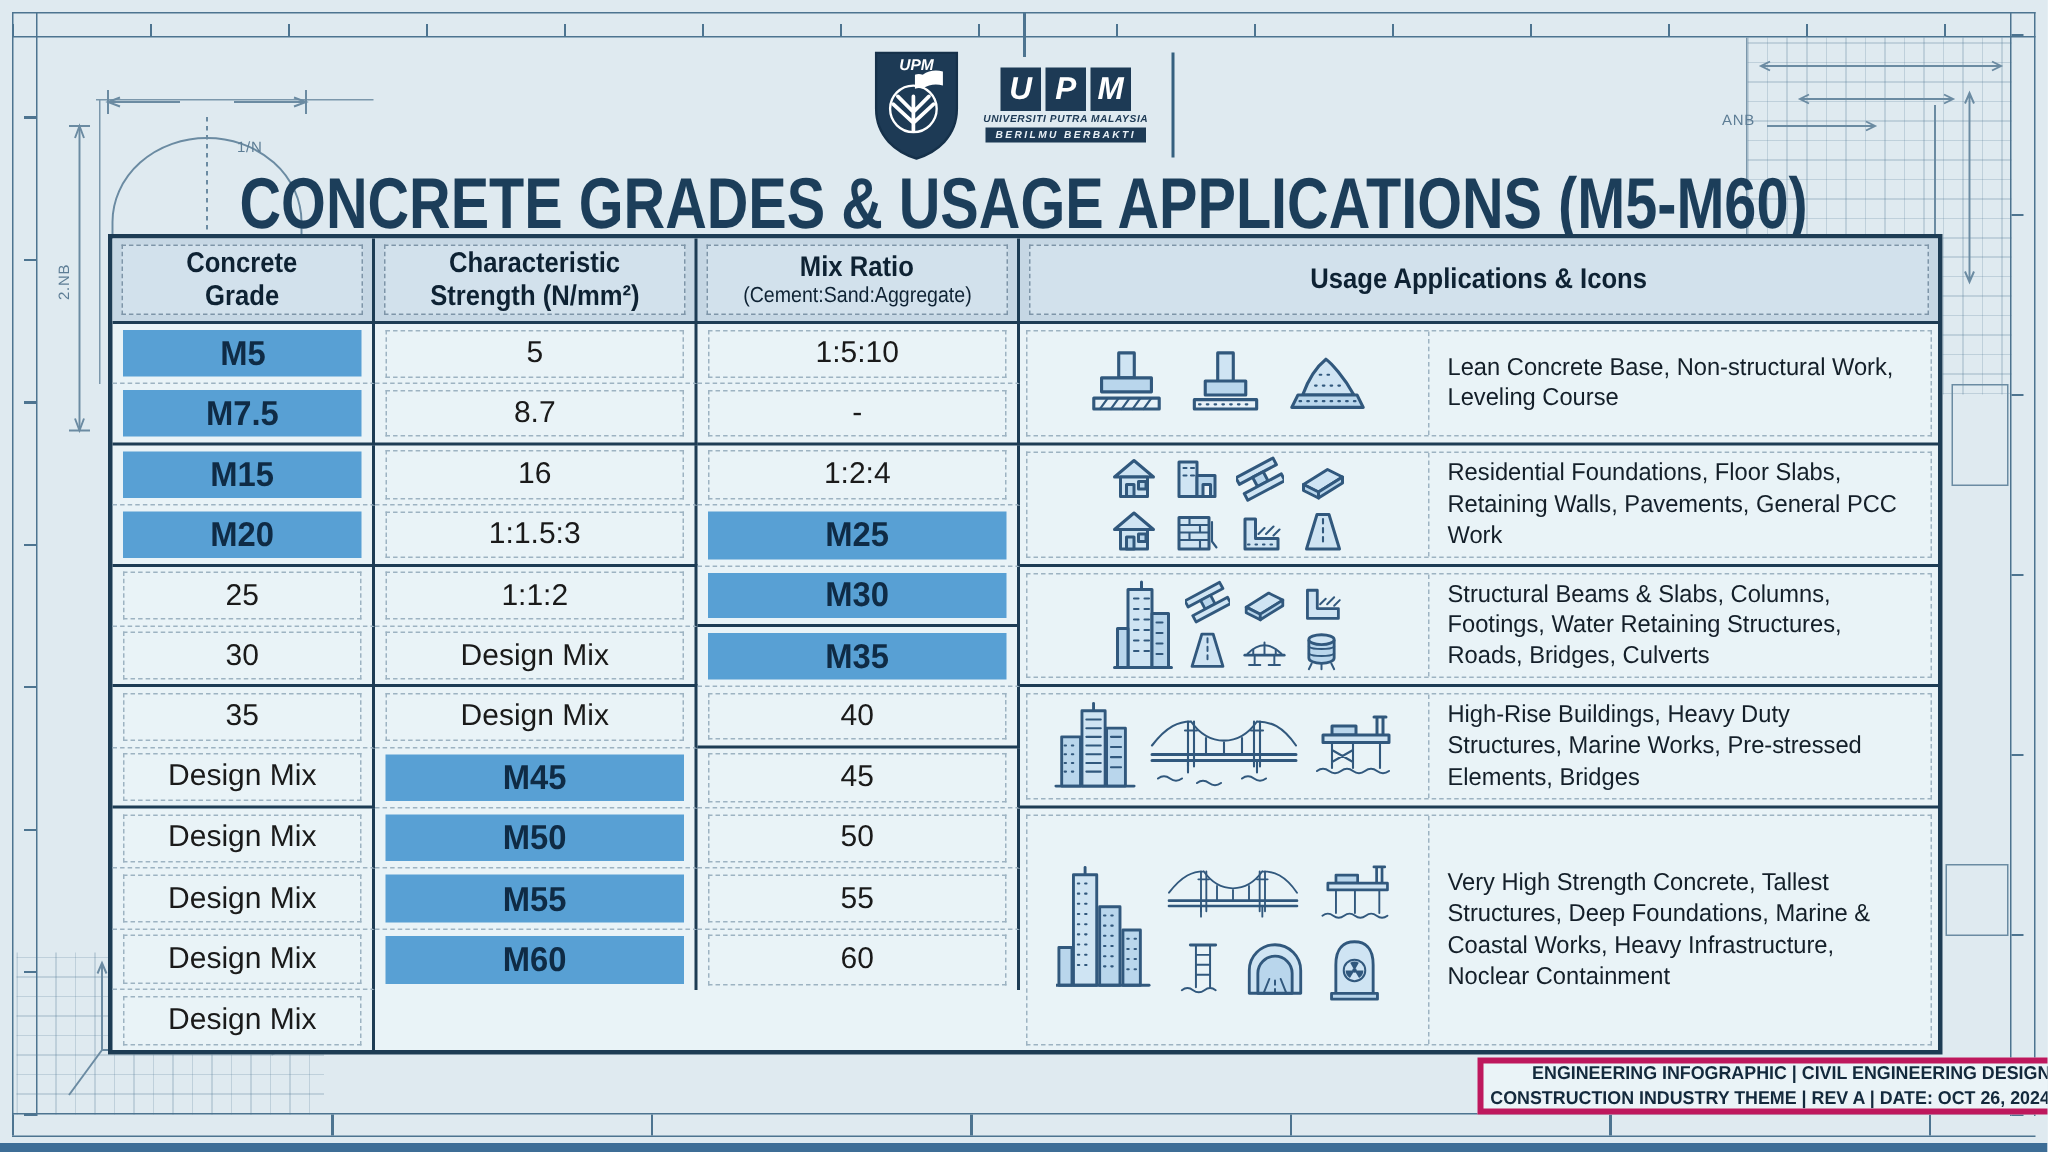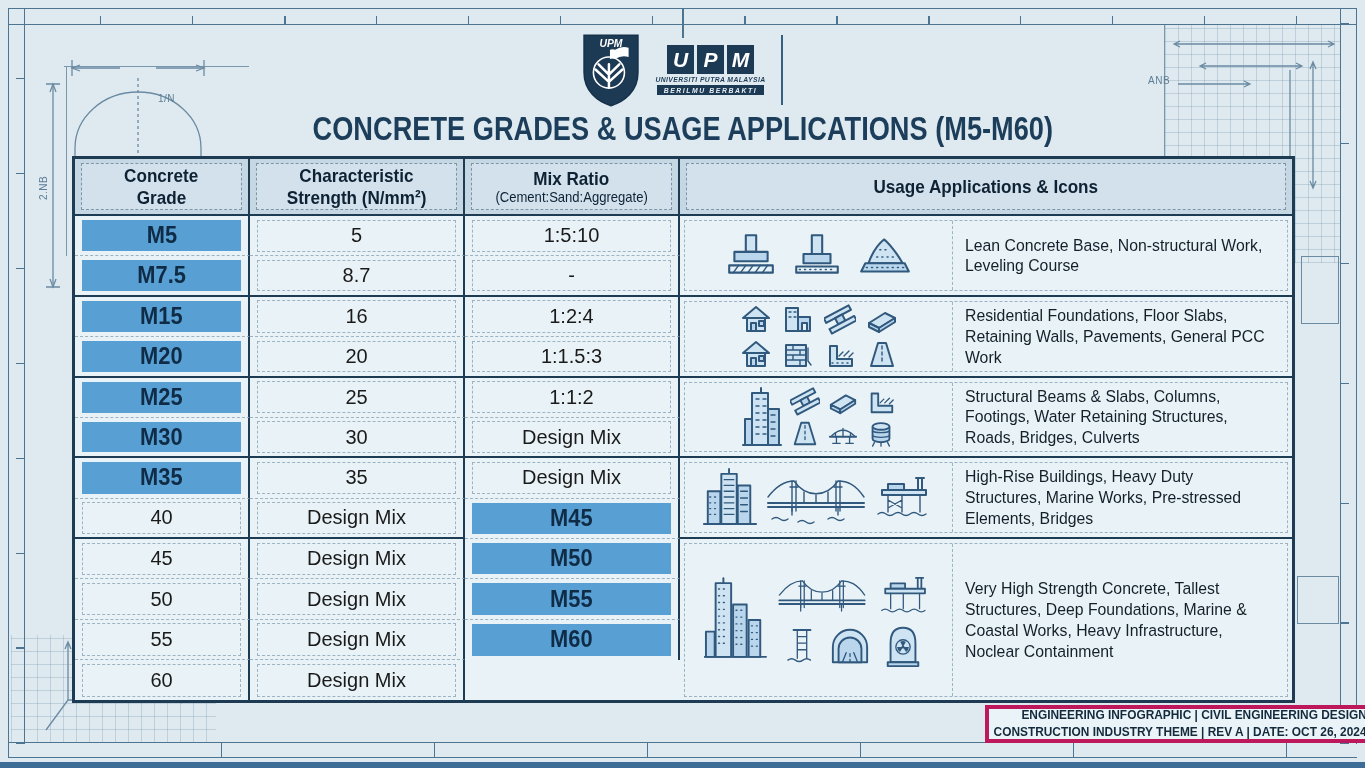--- a/index.html
+++ b/index.html
@@ -52,21 +52,21 @@
     letter-spacing:1.6px;font-weight:bold;white-space:nowrap;}
   .hdr-div{width:2px;height:70px;background:#35607f;}
   .fac{display:flex;flex-direction:column;align-items:flex-start;}
   .fac-name{font-size:24px;font-weight:bold;color:#1c3752;line-height:.98;
     transform:scaleX(.85);transform-origin:left center;white-space:nowrap;}
   .fac-badge{background:#1d3a55;color:#dce8f1;font-size:8px;letter-spacing:1.3px;
     padding:2px 8px;font-weight:bold;margin:3px 0 2px;white-space:nowrap;}
   .fac-ar{font-size:16px;color:#27506e;}
   
   .title{position:absolute;top:109px;left:0;right:0;text-align:center;
-    font-size:34px;font-weight:bold;color:#1c3e5a;}
+    font-size:48px;font-weight:bold;color:#1c3e5a;}
   .title span{display:inline-block;transform:scaleX(.8);white-space:nowrap;}
   
   .tbl{position:absolute;left:72px;top:156px;width:1223px;height:547px;
     border:3px solid #1d3c54;background:#e9f3f7;box-sizing:border-box;}
   .thead{display:grid;grid-template-columns:175px 215px 215px 1fr;height:57px;
     background:#c6d7e4;border-bottom:2.5px solid #1d3c54;box-sizing:border-box;}
   .hcell{border-right:2.5px solid #1d3c54;padding:4px 6px;box-sizing:border-box;}
   .hcell:last-child{border-right:none;}
   .hbox{height:100%;border:1.5px dashed #7e95a8;background:#d2e1ec;display:flex;
     flex-direction:column;align-items:center;justify-content:center;box-sizing:border-box;}
@@ -532,25 +532,20 @@
         <div class="dashbox">
           <span>1:2:4</span>
         </div>
       </div>
 
     <div class="cell c1 gend">
         <div class="bar">
           <span>M20</span>
         </div>
       </div>
-    <div class="cell c2 gend">
-        <div class="dashbox">
-          <span>20</span>
-        </div>
-      </div>
     <div class="cell c3 gend">
         <div class="dashbox">
           <span>1:1.5:3</span>
         </div>
       </div>
 
     <div class="cell c1">
         <div class="bar">
           <span>M25</span>
         </div>

